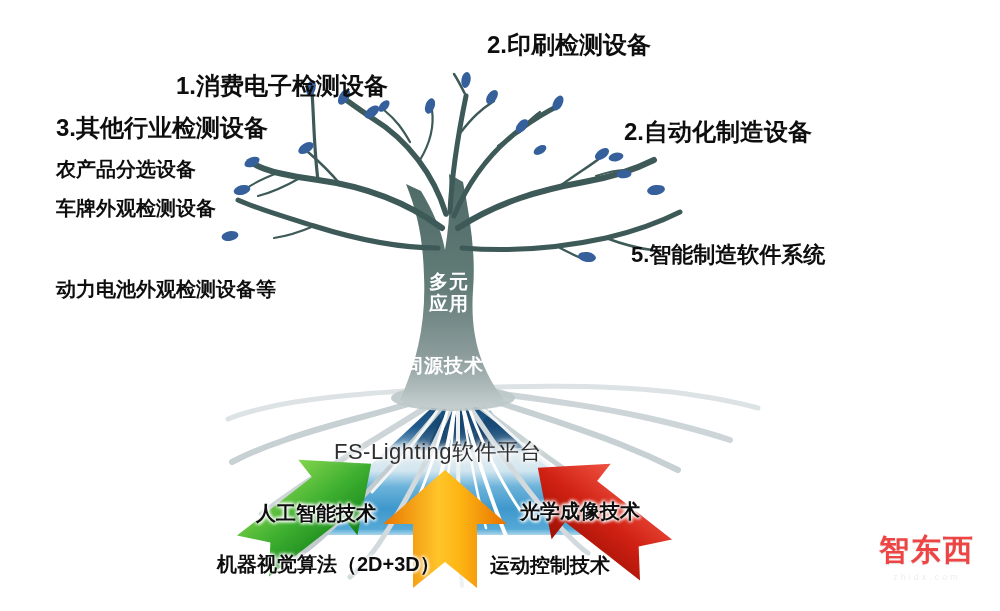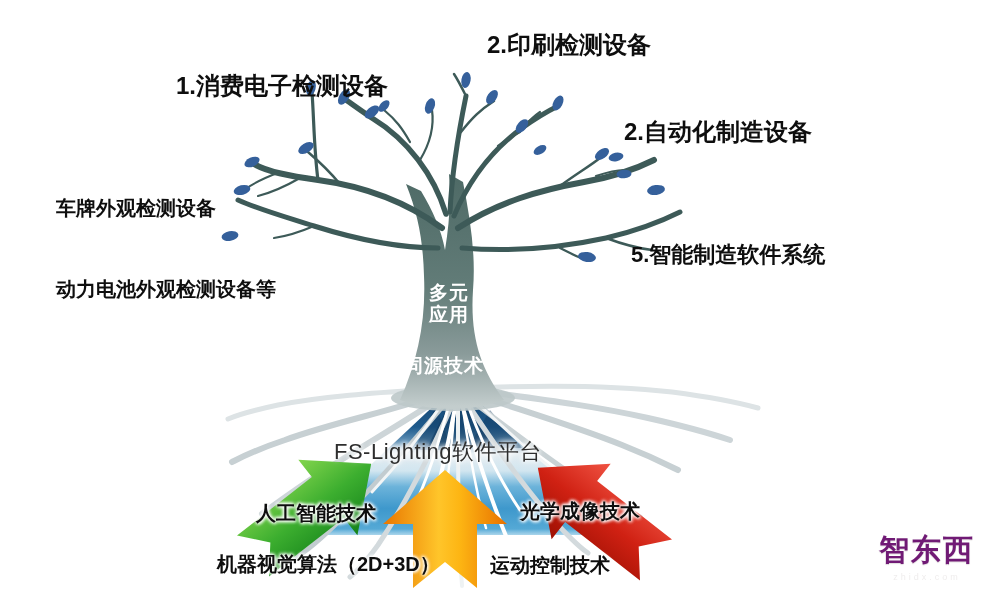--- a/index.html
+++ b/index.html
@@ -14,21 +14,21 @@
   .t20{font-size:20px;}
   .trunk-lbl{color:#fff;font-weight:700;font-size:19px;text-align:center;line-height:22px;letter-spacing:1px;}
   .platform-lbl{
     font-size:22px;font-weight:500;color:#2e2e2e;letter-spacing:.5px;
     text-shadow:0 0 5px #fff,0 0 5px #fff,0 0 8px #fff;
   }
   .glow{
     text-shadow:0 0 4px #fff,0 0 4px #fff,1px 1px 3px #fff,-1px -1px 3px #fff;
   }
   .watermark{position:absolute;left:856px;top:530px;width:142px;text-align:center;}
-  .watermark .wm-name{font-size:30px;font-weight:800;color:#701a75;letter-spacing:2px;
+  .watermark .wm-name{font-size:30px;font-weight:800;color:#ef4444;letter-spacing:2px;
     text-shadow:0 1px 1px #e2dfdf;}
   .watermark .wm-domain{font-size:9px;color:#efeded;letter-spacing:3px;margin-top:1px;}
 </style>
 </head>
 <body>
 
 <div class="stage">
 
   <svg width="1000" height="611" viewBox="0 0 1000 611">
     <defs>
@@ -159,27 +159,29 @@
     </g>
     <g transform="translate(656,560) rotate(218)">
       <use href="#blockArrow" fill="url(#redGrad)"></use>
     </g>
     <path d="M445 470 L507 524 L477 524 L477 588 L445 562 L413 588 L413 524 L383 524 Z" fill="url(#orangeGrad)"></path>
   </svg>
 
   <div class="lbl t24" style="left:176px;top:26px;margin-top:44px;">1.消费电子检测设备</div>
   <div class="lbl t24" style="left:487px;top:29px;">2.印刷检测设备</div>
 
+  <div class="lbl t24" style="left:56px;top:112px;">3.其他行业检测设备</div>
+  <div class="lbl t20" style="left:56px;top:156px;">农产品分选设备</div>
   <div class="lbl t20" style="left:56px;top:195px;">车牌外观检测设备</div>
   <div class="lbl t20" style="left:56px;top:276px;">动力电池外观检测设备等</div>
 
   <div class="lbl t24" style="left:624px;top:116px;">2.自动化制造设备</div>
   <div class="lbl t22" style="left:631px;top:224px;">5.智能制造软件系统</div>
 
-  <div class="trunk-lbl" style="position:absolute;left:420px;top:271px;width:58px;margin-top:11px;">
+  <div class="trunk-lbl" style="position:absolute;left:420px;top:271px;width:58px;">
     <div>多元</div>
     <div>应用</div>
   </div>
   <div class="trunk-lbl" style="position:absolute;left:404px;top:355px;">同源技术</div>
 
   <div class="lbl t20 glow" style="left:256px;top:500px;">人工智能技术</div>
 
   <div class="lbl platform-lbl" style="left:334px;top:437px;font-weight:500;">FS-Lighting软件平台</div>
   <div class="lbl t20 glow" style="left:520px;top:498px;text-align:center;">光学成像技术</div>
   <div class="lbl t20 glow" style="left:217px;top:551px;">机器视觉算法（2D+3D）</div>

